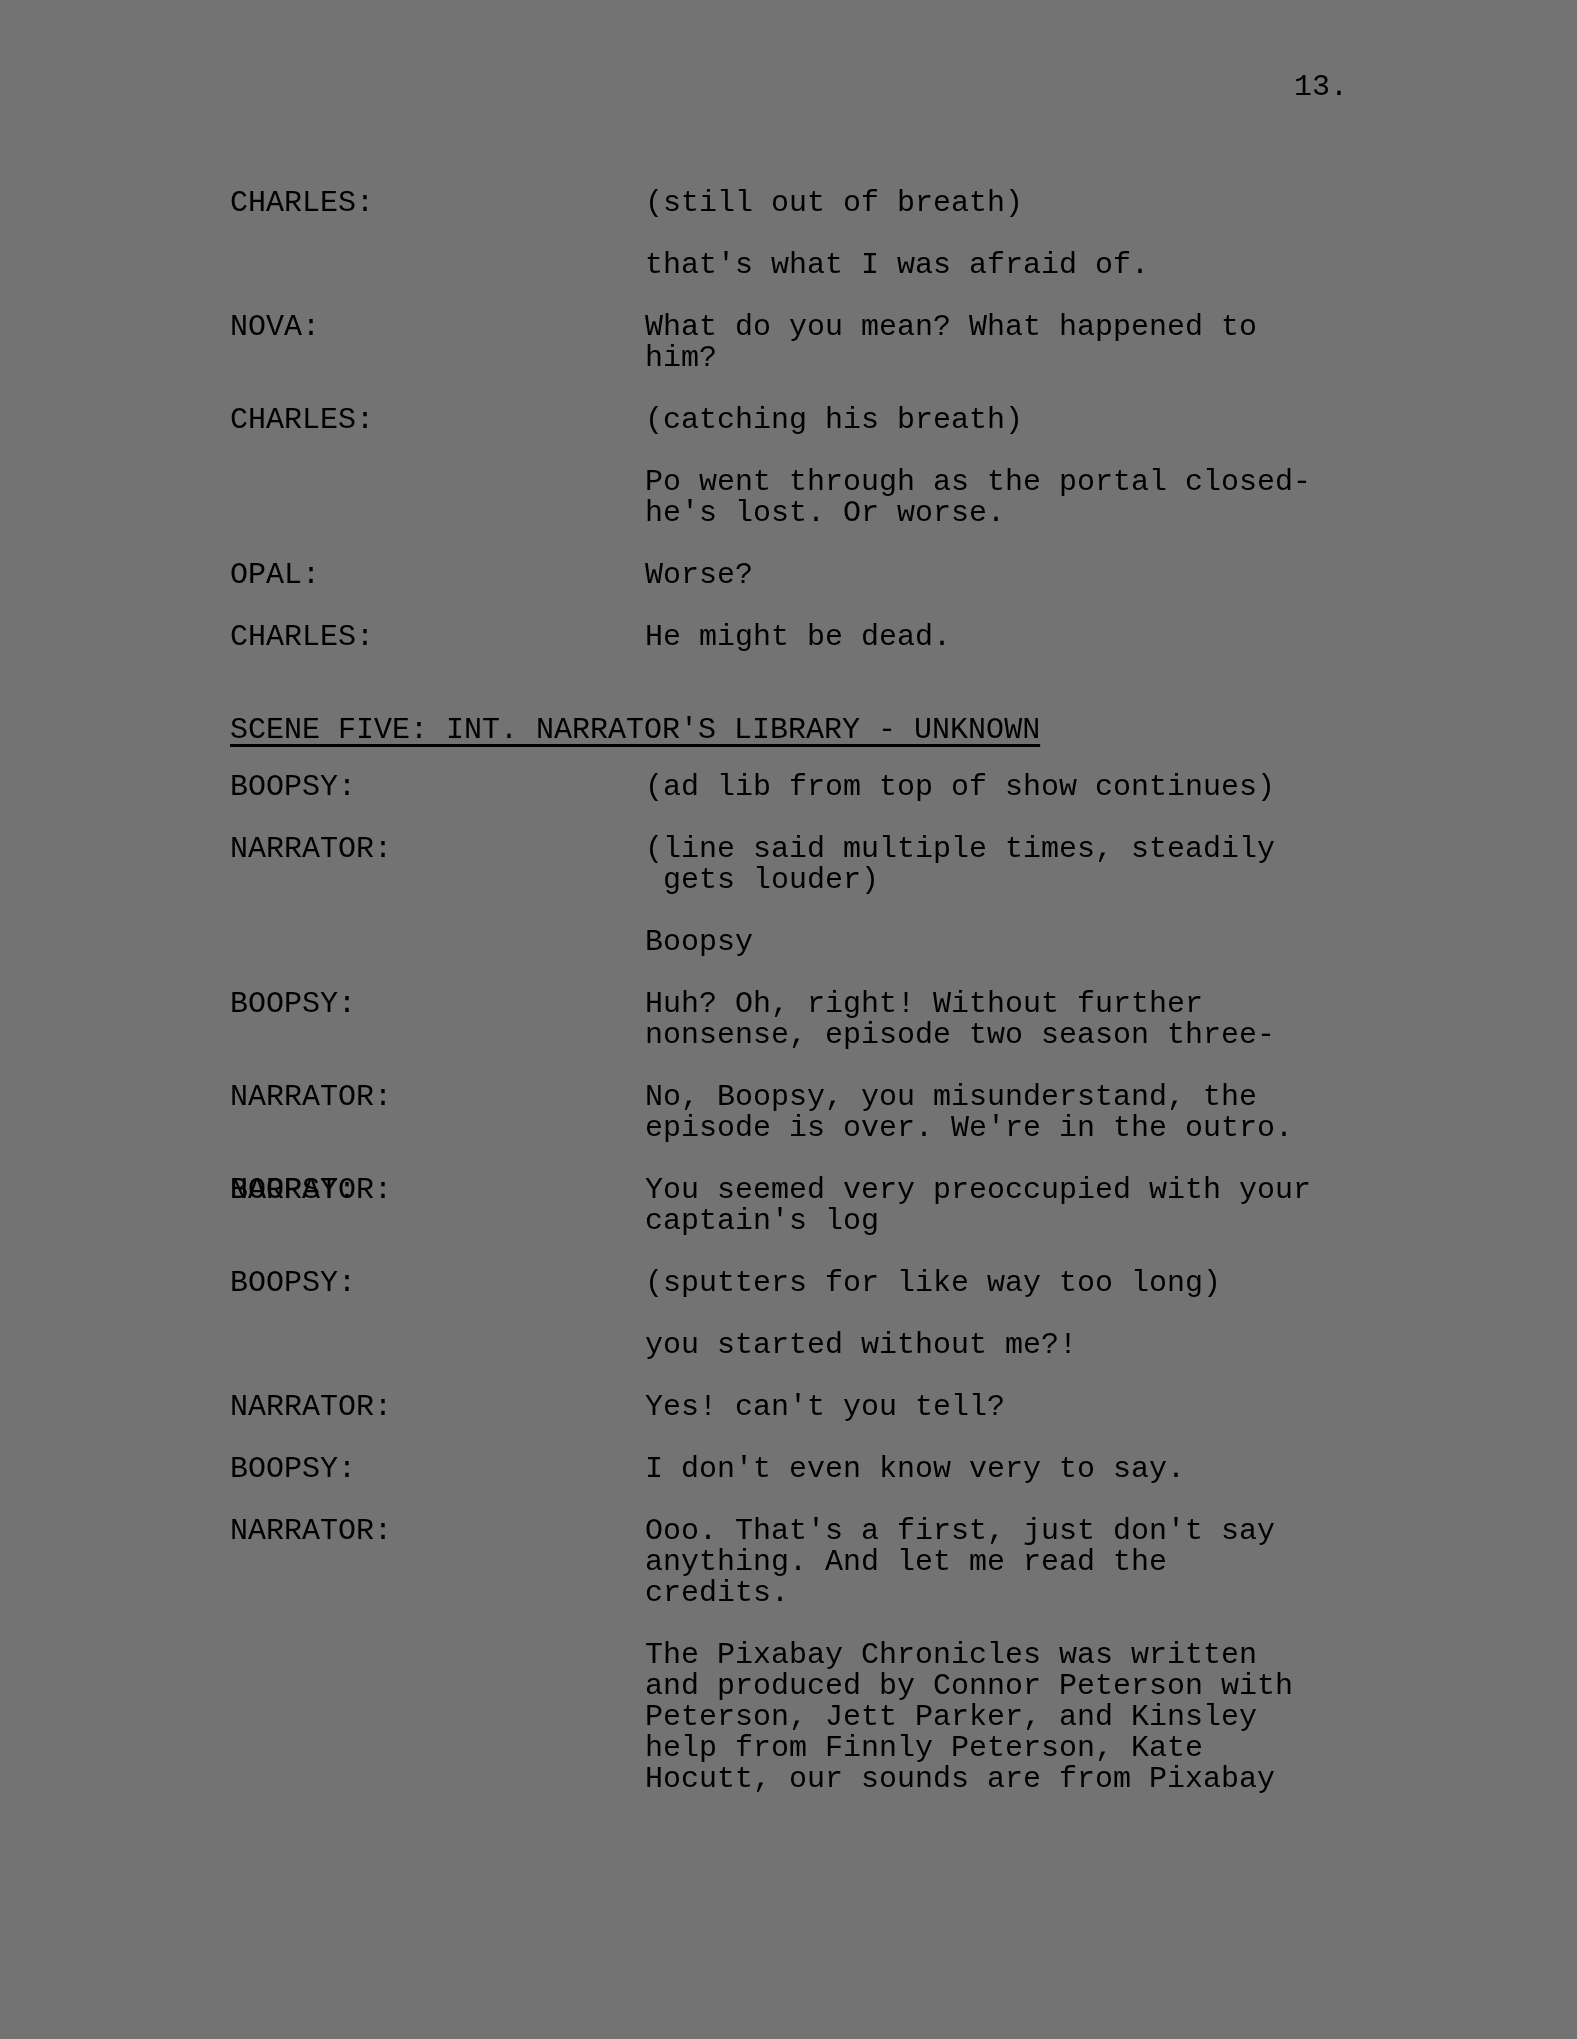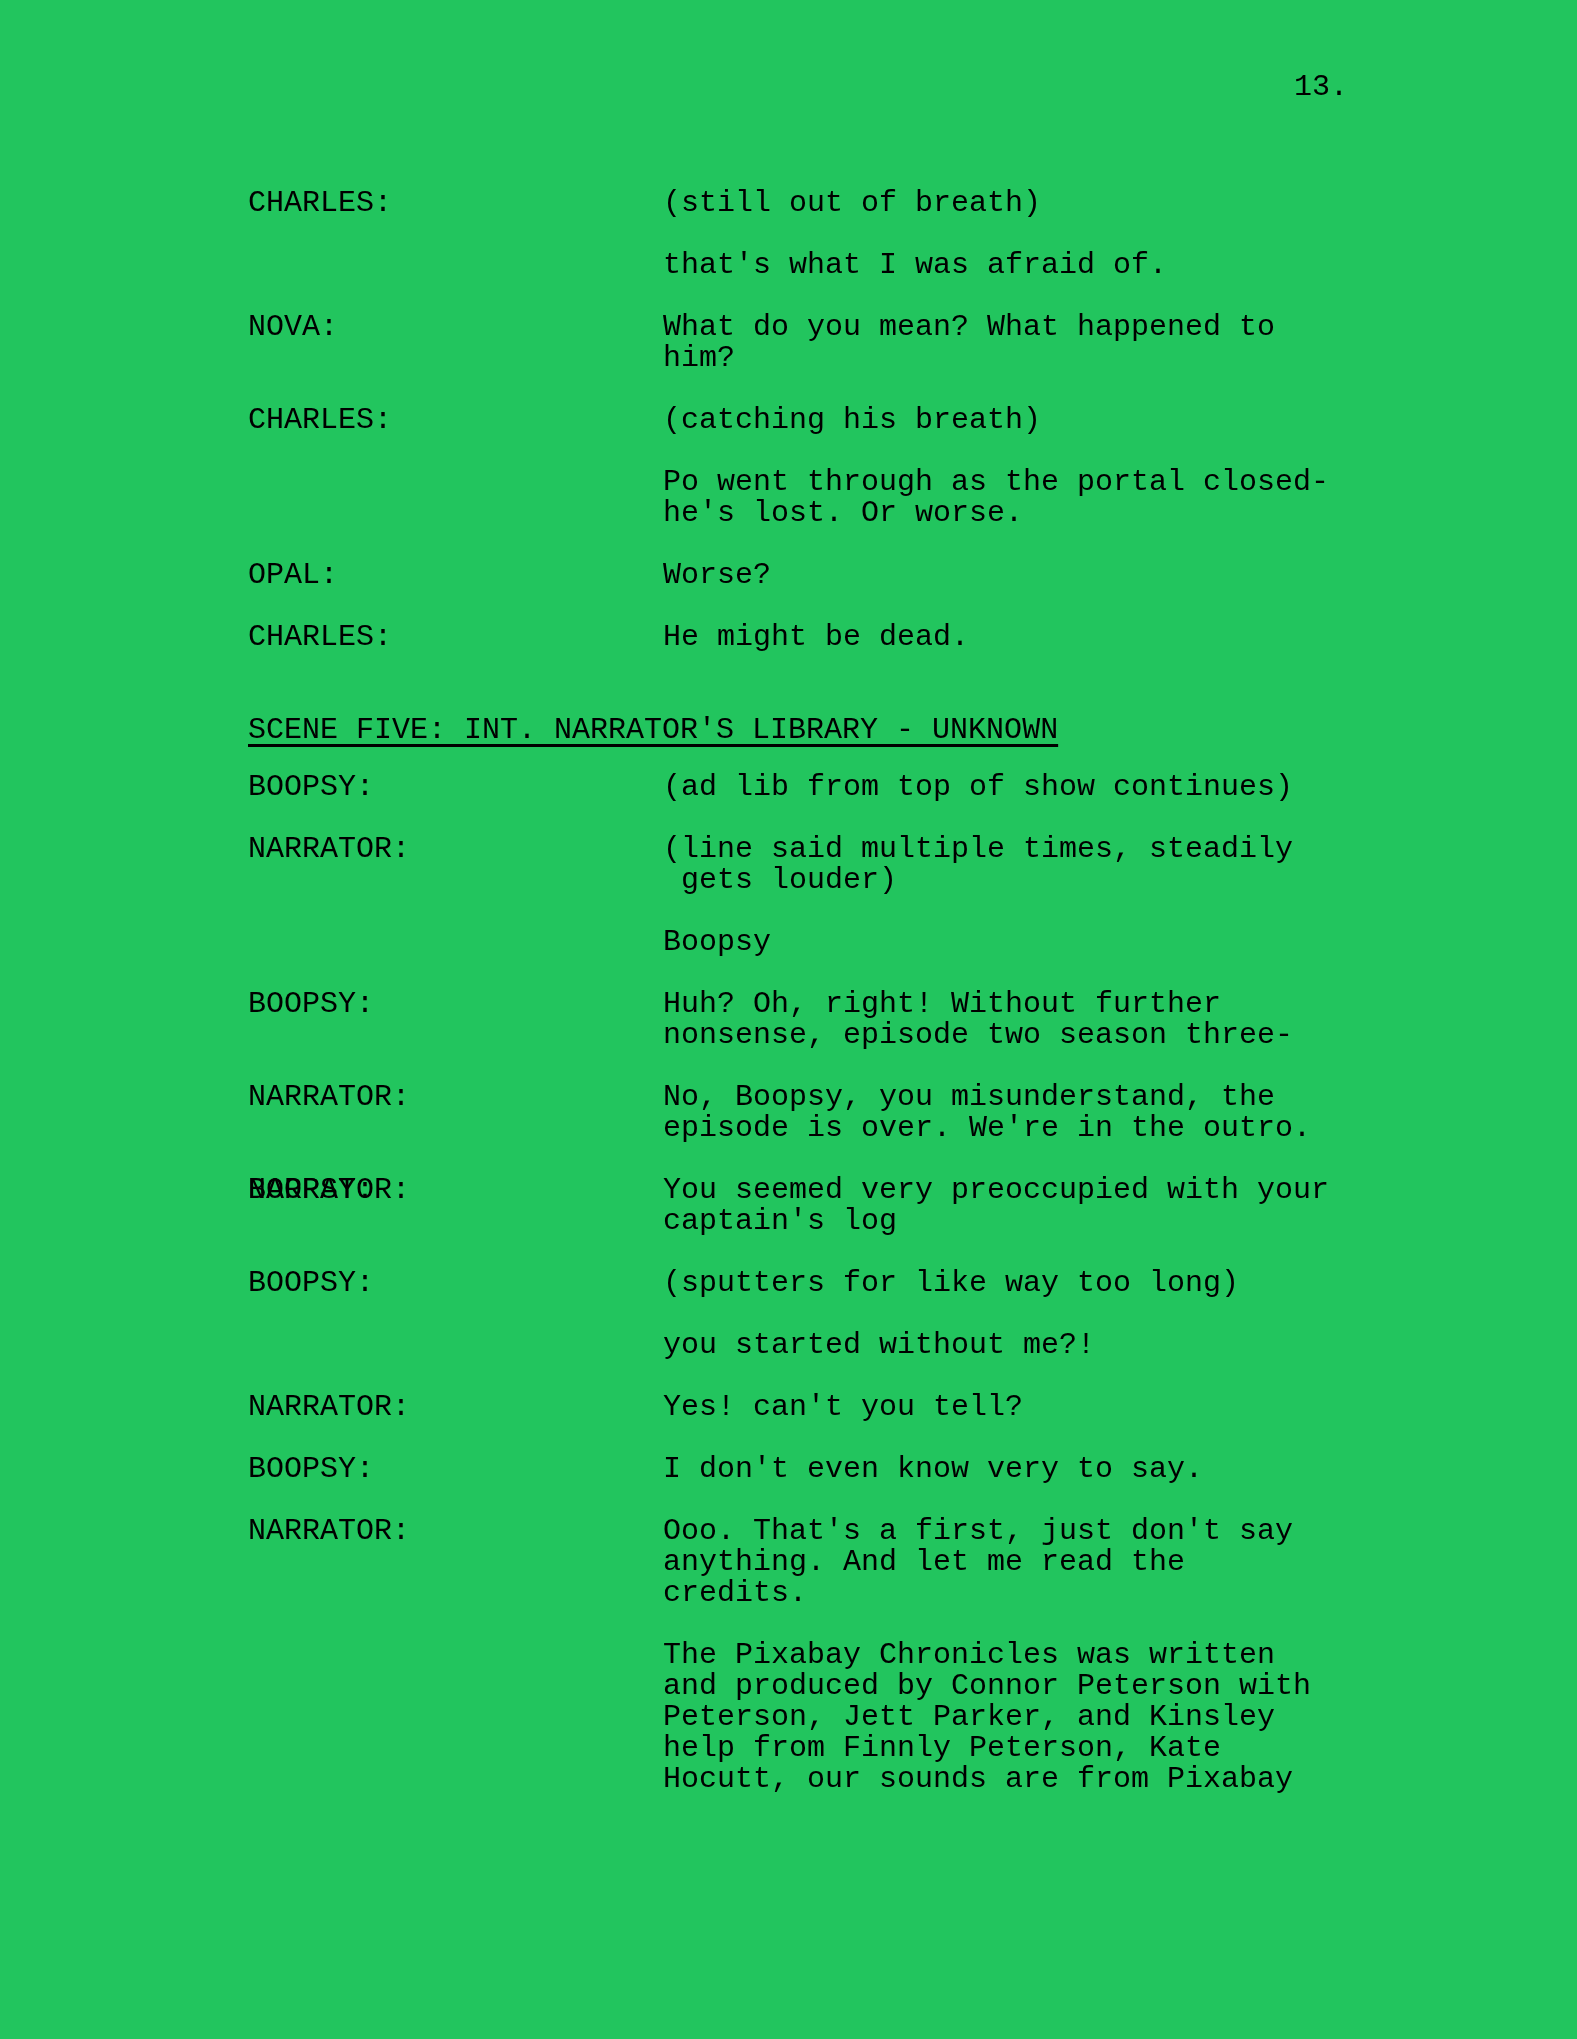--- a/index.html
+++ b/index.html
@@ -4,36 +4,36 @@
 <style>
   html, body {
     margin: 0;
     padding: 0;
     background: #ffffff;
   }
   .page {
     position: relative;
     width: 1577px;
     height: 2039px;
-    background: #22c55e;
+    background: #737373;
     color: #000000;
     font-family: "Liberation Mono", "DejaVu Sans Mono", monospace;
     font-size: 30px;
     line-height: 31px;
     overflow: hidden;
   }
   .page-number {
     position: absolute;
     top: 72px;
     right: 229px;
     white-space: pre;
   }
   .content {
     position: absolute;
-    left: 248px;
+    left: 230px;
     top: 188px;
     right: 60px;
   }
   .block {
     position: relative;
     margin-bottom: 31px;
   }
   .char-name {
     position: absolute;
     left: 0;

